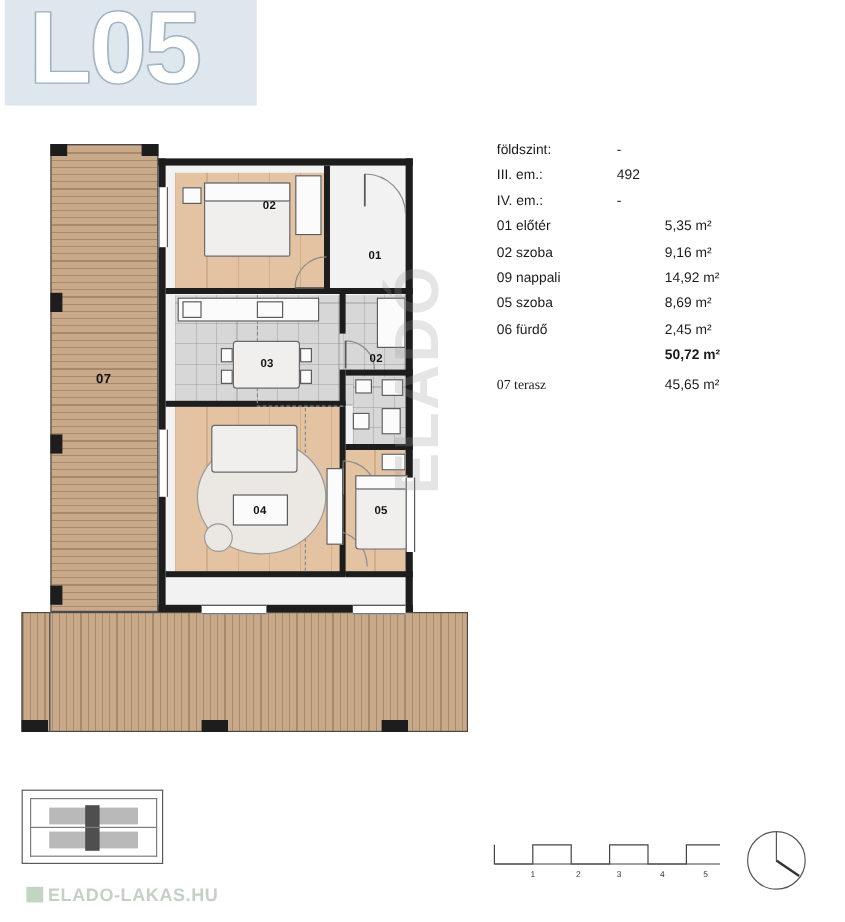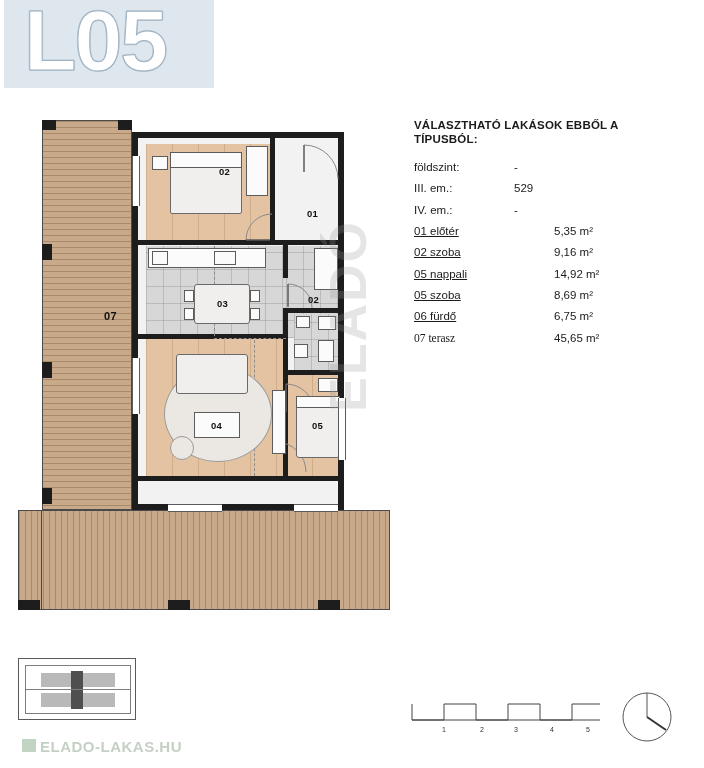--- a/index.html
+++ b/index.html
@@ -40,21 +40,21 @@
     font-size:11.5px;line-height:1.25;
   }
   .info-title{
     font-size:11.5px;font-weight:bold;letter-spacing:.2px;margin-bottom:13px;
   }
   .avail-row{display:flex;margin-bottom:7px;font-size:11.5px;}
   .avail-label{width:100px;}
   .avail-value{width:60px;text-align:left;}
   .flat-title{font-size:12px;font-weight:bold;margin-top:18px;margin-bottom:11px;}
   .room-row{display:flex;margin-bottom:7px;font-size:11.5px;}
-  .room-label{width:140px;text-decoration:underline;}
+  .room-label{width:140px;}
   .room-area{width:90px;}
   .total-row{display:flex;font-size:11.5px;font-weight:bold;margin-top:2px;margin-bottom:11px;}
   .total-spacer{width:140px;}
   .total-val{width:90px;}
   .terrace-row{display:flex;font-size:11.5px;}
   .terrace-label{width:140px;font-family:Liberation Serif, serif;}
   .terrace-area{width:90px;}
 
   
   .plan{position:absolute;left:18px;top:112px;width:392px;height:510px;}
@@ -135,70 +135,73 @@
 <body>
 
 <div class="page">
 
   <div class="header-band">
     <div class="header-tint"></div>
     <div class="header-title">L05</div>
   </div>
 
   <div class="info">
-    <div class="info-title">VÁLASZTHATÓ LAKÁSOK EBBŐL A TÍPUSBÓL:</div>
 
     <div class="avail-row">
       <div class="avail-label">földszint:</div>
       <div class="avail-value">-</div>
     </div>
     <div class="avail-row">
       <div class="avail-label">III. em.:</div>
-      <div class="avail-value">529</div>
+      <div class="avail-value">492</div>
     </div>
     <div class="avail-row">
       <div class="avail-label">IV. em.:</div>
       <div class="avail-value">-</div>
     </div>
 
 
     <div class="room-row">
       <div class="room-label">01 előtér</div>
       <div class="room-area">5,35 m²</div>
     </div>
     <div class="room-row">
       <div class="room-label">02 szoba</div>
       <div class="room-area">9,16 m²</div>
     </div>
     <div class="room-row">
-      <div class="room-label">05 nappali</div>
+      <div class="room-label">09 nappali</div>
       <div class="room-area">14,92 m²</div>
     </div>
     <div class="room-row">
       <div class="room-label">05 szoba</div>
       <div class="room-area">8,69 m²</div>
     </div>
     <div class="room-row">
       <div class="room-label">06 fürdő</div>
-      <div class="room-area">6,75 m²</div>
-    </div>
-
+      <div class="room-area">2,45 m²</div>
+    </div>
+
+    <div class="total-row">
+      <div class="total-spacer"></div>
+      <div class="total-val">50,72 m²</div>
+    </div>
 
     <div class="terrace-row">
       <div class="terrace-label">07 terasz</div>
       <div class="terrace-area">45,65 m²</div>
     </div>
   </div>
 
   <div class="plan">
 
     <div class="terrace" style="left:24px;top:8px;width:90px;height:390px;"></div>
     <div class="terrace terrace-h" style="left:0px;top:398px;width:372px;height:100px;"></div>
     <div class="terrace terrace-h" style="left:0px;top:398px;width:24px;height:100px;"></div>
-    <div class="room-num" style="left:62px;top:198px;font-size:11px;margin-left:24px;">07</div>
+    <div class="room-num" style="left:62px;top:198px;font-size:11px;">07</div>
 
     <div class="room fl-white" style="left:114px;top:26px;width:210px;height:372px;"></div>
 
     <div class="room fl-wood" style="left:128px;top:32px;width:128px;height:96px;"></div>
     <div class="room fl-white" style="left:256px;top:32px;width:66px;height:96px;"></div>
     <div class="room fl-tile" style="left:128px;top:134px;width:140px;height:92px;"></div>
     <div class="room fl-tile" style="left:268px;top:134px;width:54px;height:92px;"></div>
     <div class="room fl-wood" style="left:128px;top:226px;width:140px;height:142px;"></div>
     <div class="room fl-tile" style="left:276px;top:202px;width:46px;height:60px;"></div>
     <div class="room fl-wood" style="left:268px;top:262px;width:54px;height:106px;"></div>

